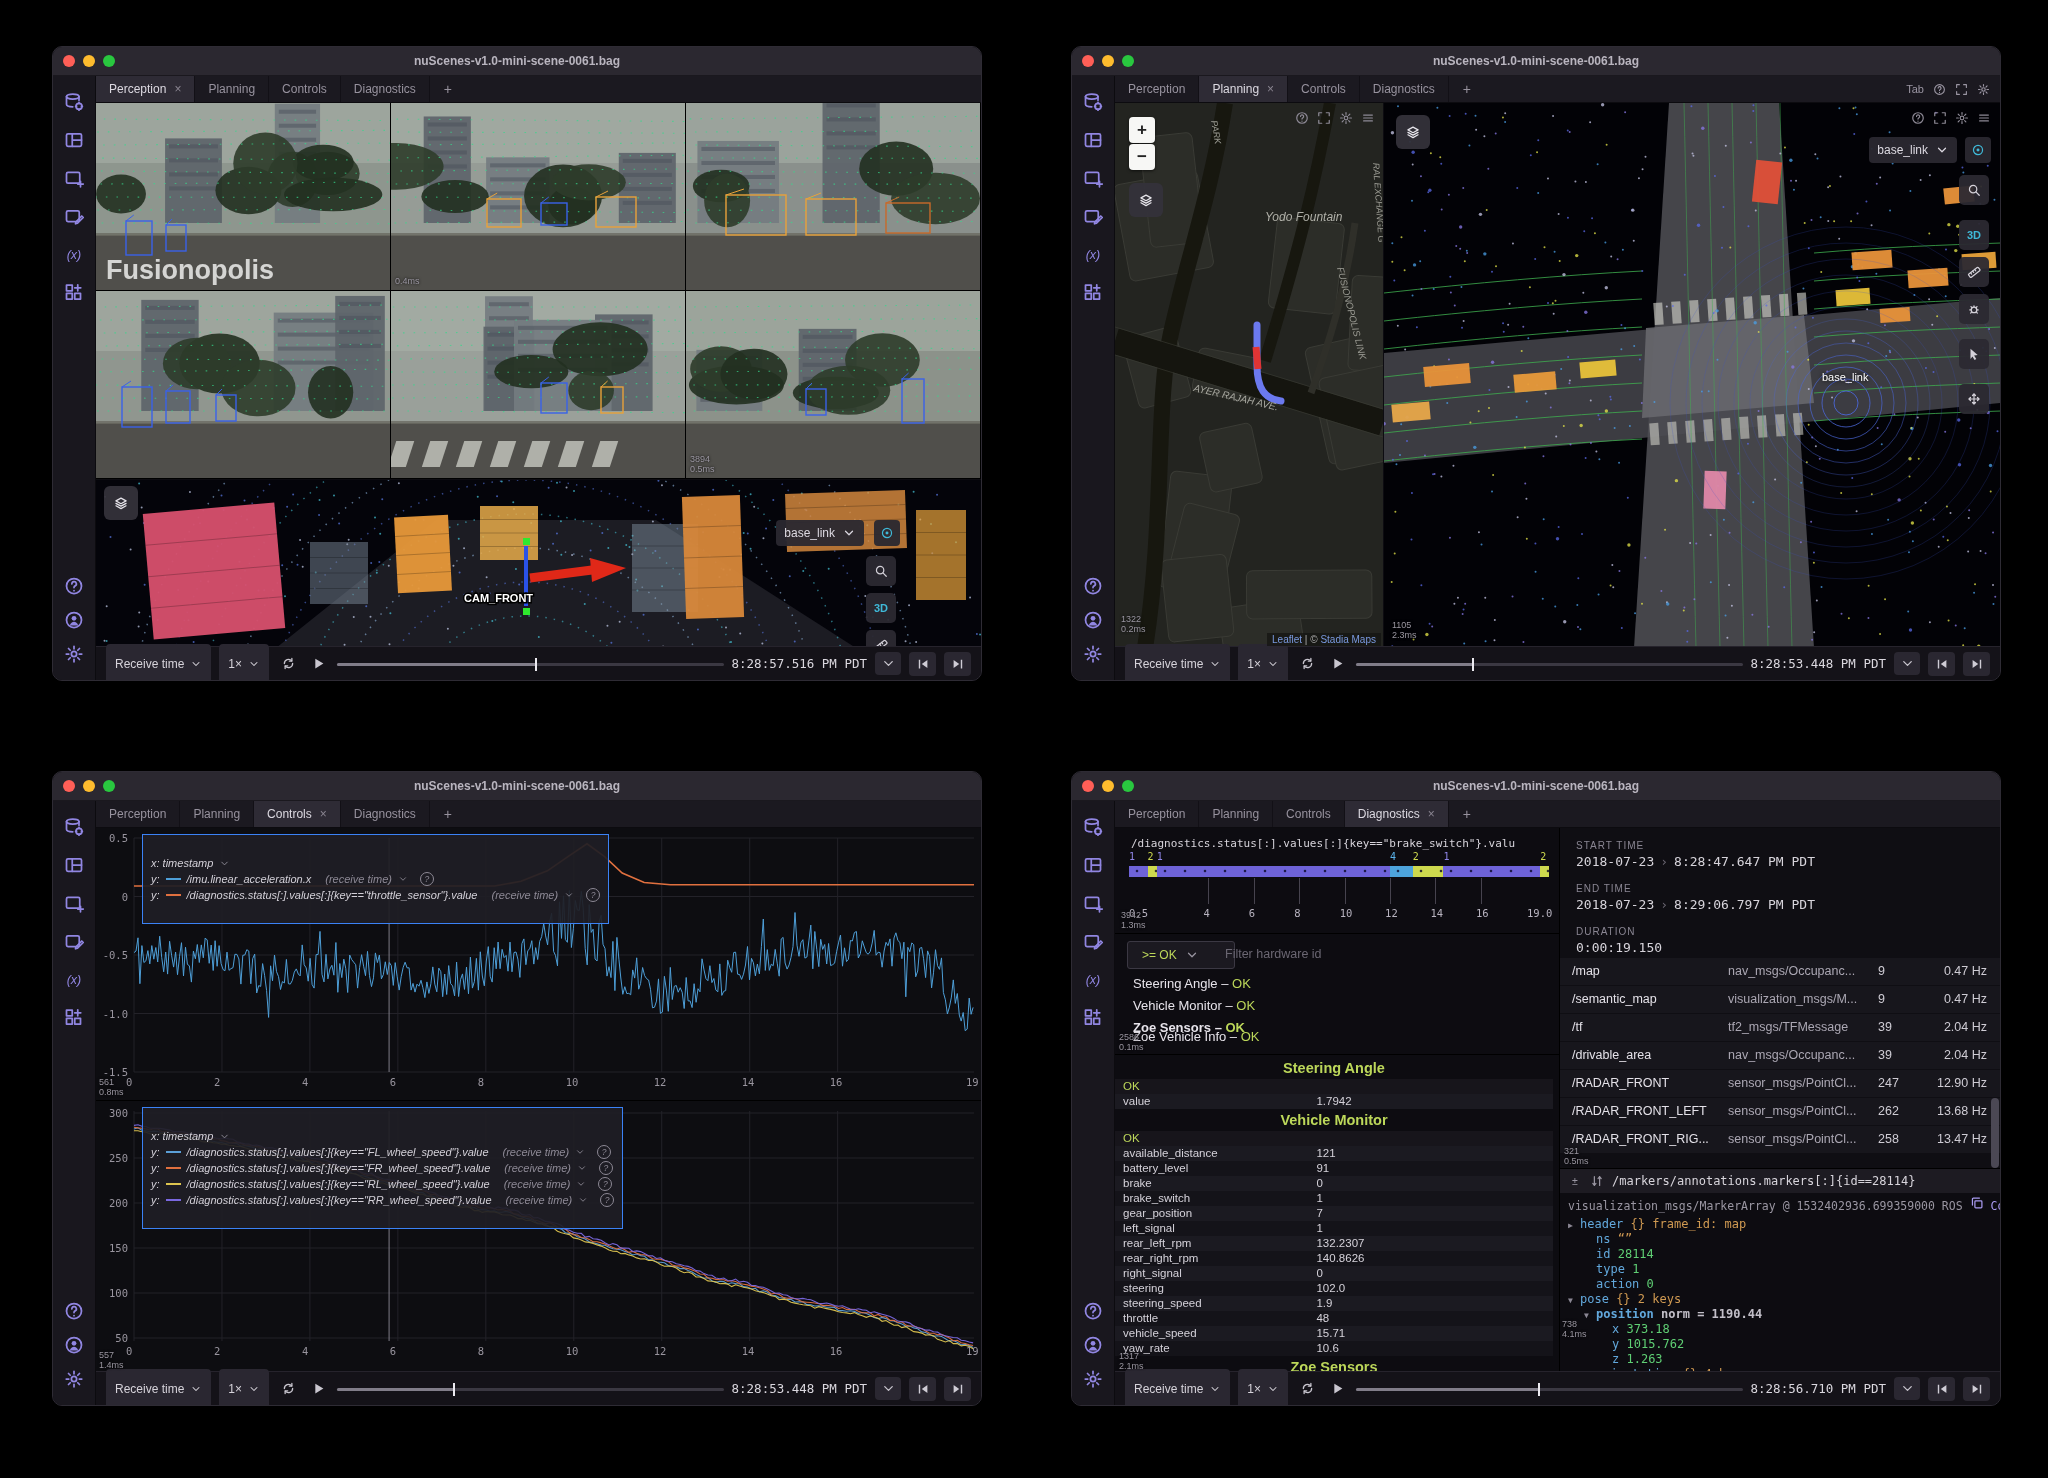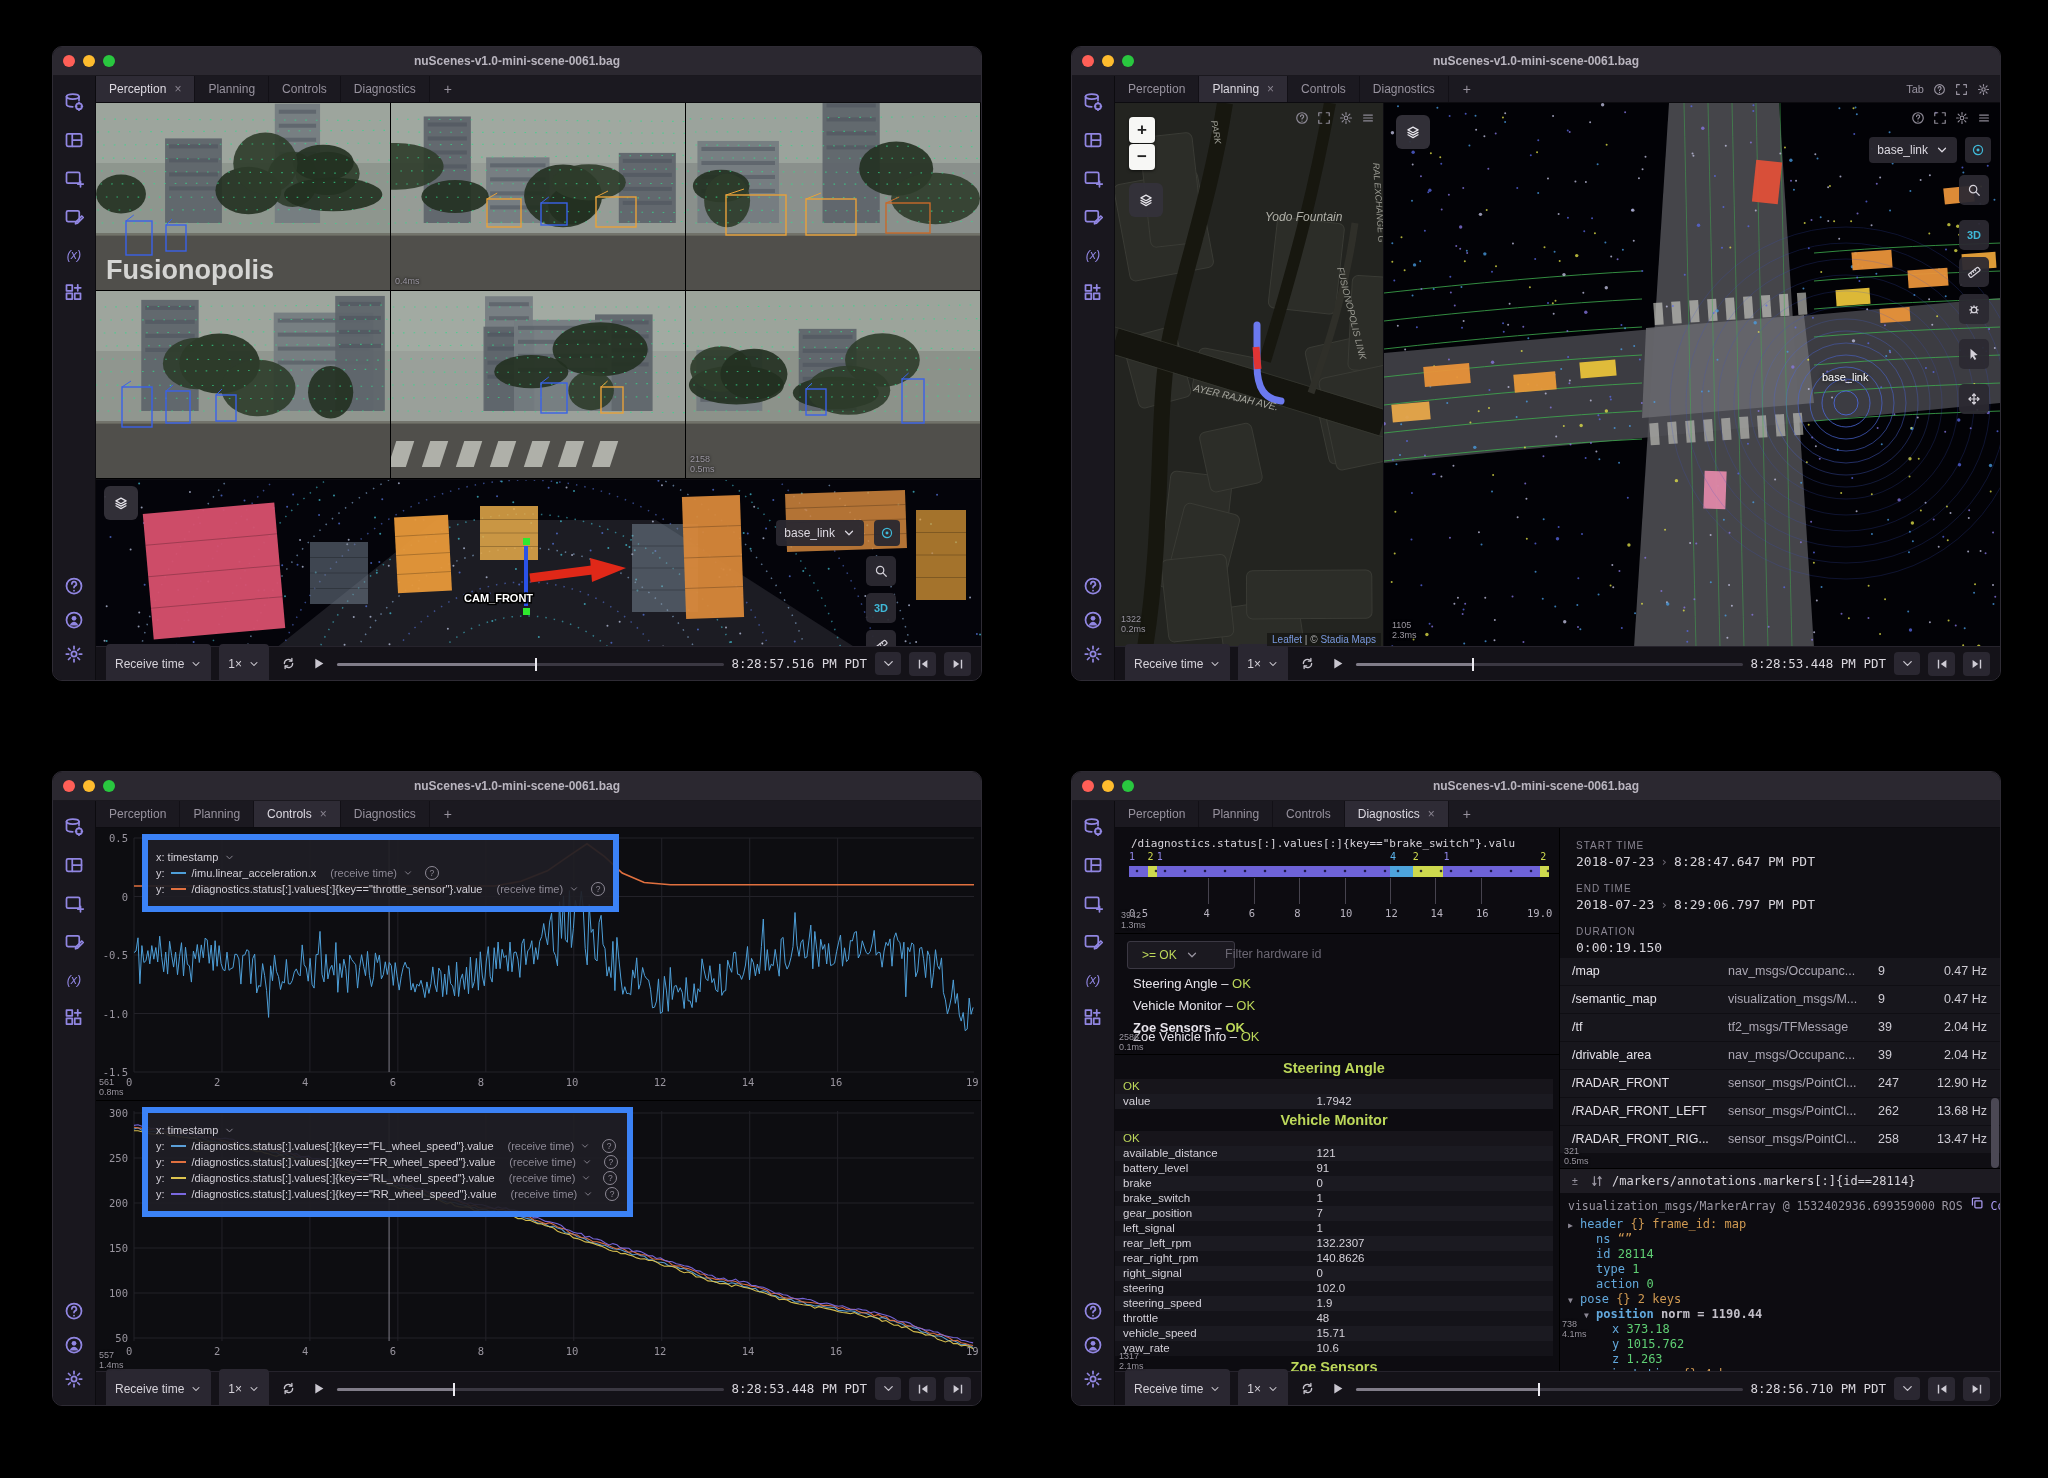--- a/index.html
+++ b/index.html
@@ -51,21 +51,21 @@
   .toolcol{position:absolute;z-index:8;display:flex;flex-direction:column;gap:7px;}
   .tbtn{width:30px;height:30px;background:rgba(43,41,49,.95);border-radius:5px;display:flex;align-items:center;justify-content:center;color:#d3d0d8;}
   .tbtn svg{width:16px;height:16px;}
   .tbtn.t3d{color:#3fb9d8;font-size:11px;font-weight:bold;}
   .layersbtn{position:absolute;width:34px;height:34px;background:rgba(52,50,58,.95);border-radius:6px;display:flex;
     align-items:center;justify-content:center;color:#e6e4ea;z-index:8;}
   .layersbtn svg{width:18px;height:18px;}
   .mapbtn{position:absolute;width:26px;height:26px;background:#f7f7f5;border-radius:4px;color:#222;font-size:17px;
     font-weight:bold;display:flex;align-items:center;justify-content:center;z-index:8;box-shadow:0 1px 3px rgba(0,0,0,.6);}
   
-  .legend{position:absolute;background:rgba(31,30,37,.93);border:6px solid #3b82f6;padding:9px 8px;z-index:5;font-size:11px;}
+  .legend{position:absolute;background:rgba(31,30,37,.93);border:1px solid #3b82f6;padding:20px 8px;z-index:5;font-size:11px;font-style:italic;}
   .lrow{display:flex;align-items:center;gap:6px;height:16px;color:#d3d0d8;white-space:nowrap;}
   .sw{width:15px;height:0;border-top:2px solid;}
   .lmode{color:#8d8995;margin-left:8px;}
   .qc{width:12px;height:12px;border:1px solid #8d8995;border-radius:50%;color:#8d8995;font-size:8.5px;line-height:12px;
     text-align:center;margin-left:6px;}
   .tick{position:absolute;color:#99959f;font-size:10.5px;font-family:"DejaVu Sans Mono",monospace;z-index:4;}
   
   .lvlbox{position:absolute;height:26px;border:1px solid #3b3843;background:#1b1920;border-radius:3px;display:flex;
     align-items:center;gap:8px;padding:0 14px;color:#bcd75a;font-size:12px;}
   .lvlbox svg{width:11px;height:11px;color:#9a96a2;}
@@ -419,21 +419,21 @@
               <line x1="-3.8969487557187676" y1="68" x2="300" y2="66.82812400255352" stroke="#35d98c" stroke-width="1.1" stroke-dasharray="1.6 9" opacity="0.7"></line>
               <line x1="8.4058607975021" y1="81" x2="300" y2="78.04959649220109" stroke="#35d98c" stroke-width="1.1" stroke-dasharray="1.6 9" opacity="0.7"></line>
               <line x1="-3.2747038127854466" y1="94" x2="300" y2="93.50721482839435" stroke="#35d98c" stroke-width="1.1" stroke-dasharray="1.6 9" opacity="0.7"></line>
               <line x1="7.262136493809521" y1="107" x2="300" y2="104.74061532504857" stroke="#35d98c" stroke-width="1.1" stroke-dasharray="1.6 9" opacity="0.7"></line>
               <line x1="-2.8655523294582963" y1="120" x2="300" y2="120.36905036587268" stroke="#35d98c" stroke-width="1.1" stroke-dasharray="1.6 9" opacity="0.7"></line>
               <rect x="216" y="88" width="22" height="44" fill="none" stroke="#3a62e8" stroke-width="1.4"></rect>
               <line x1="216" y1="88" x2="222.6" y2="82" stroke="#3a62e8" stroke-width="1"></line>
               <rect x="120" y="98" width="20" height="26" fill="none" stroke="#3a62e8" stroke-width="1.4"></rect>
               <line x1="120" y1="98" x2="126" y2="92" stroke="#3a62e8" stroke-width="1"></line>
             </svg><div class="stats" style="left: 4px; bottom: 4px;">
-              <div>2158</div>
+              <div>3894</div>
               <div>0.5ms</div>
             </div></div>
         </div>
       <div class="panel" id="lidar1" style="left:0;top:377px;width:886px;height:168px;background:#04040a;">
           <svg width="886" height="168" viewBox="0 0 886 168" style="position:absolute;left:0;top:0;">
             <polygon points="180,168 340,40 560,40 760,168" fill="#3a3a42" opacity="0.45"></polygon>
             <circle cx="430" cy="260" r="90" fill="none" stroke="#9ac4f0" stroke-width="1.5" stroke-dasharray="1.5 7" opacity="0.55"></circle>
             <circle cx="430" cy="260" r="124" fill="none" stroke="#46c8dc" stroke-width="1.5" stroke-dasharray="1.5 7" opacity="0.55"></circle>
             <circle cx="430" cy="260" r="158" fill="none" stroke="#5a7ae8" stroke-width="1.5" stroke-dasharray="1.5 7" opacity="0.55"></circle>
             <circle cx="430" cy="260" r="192" fill="none" stroke="#9ac4f0" stroke-width="1.5" stroke-dasharray="1.5 7" opacity="0.55"></circle>

